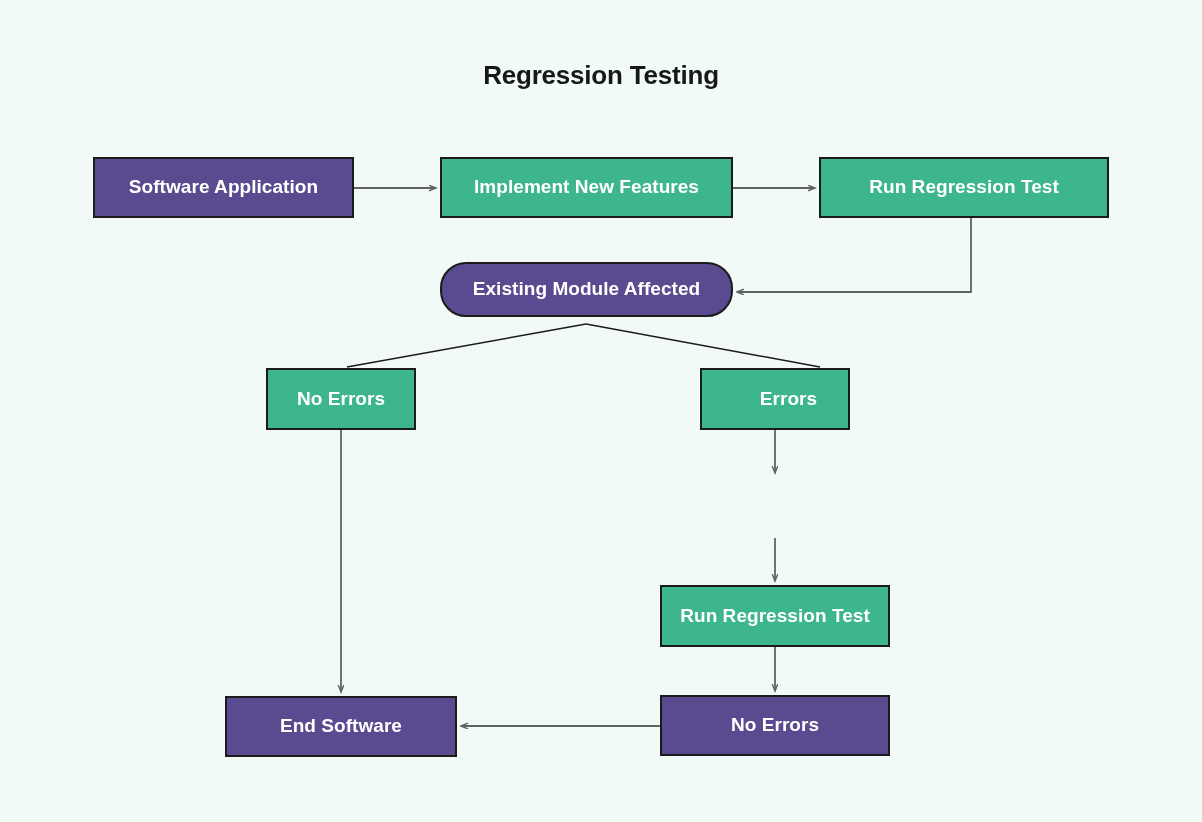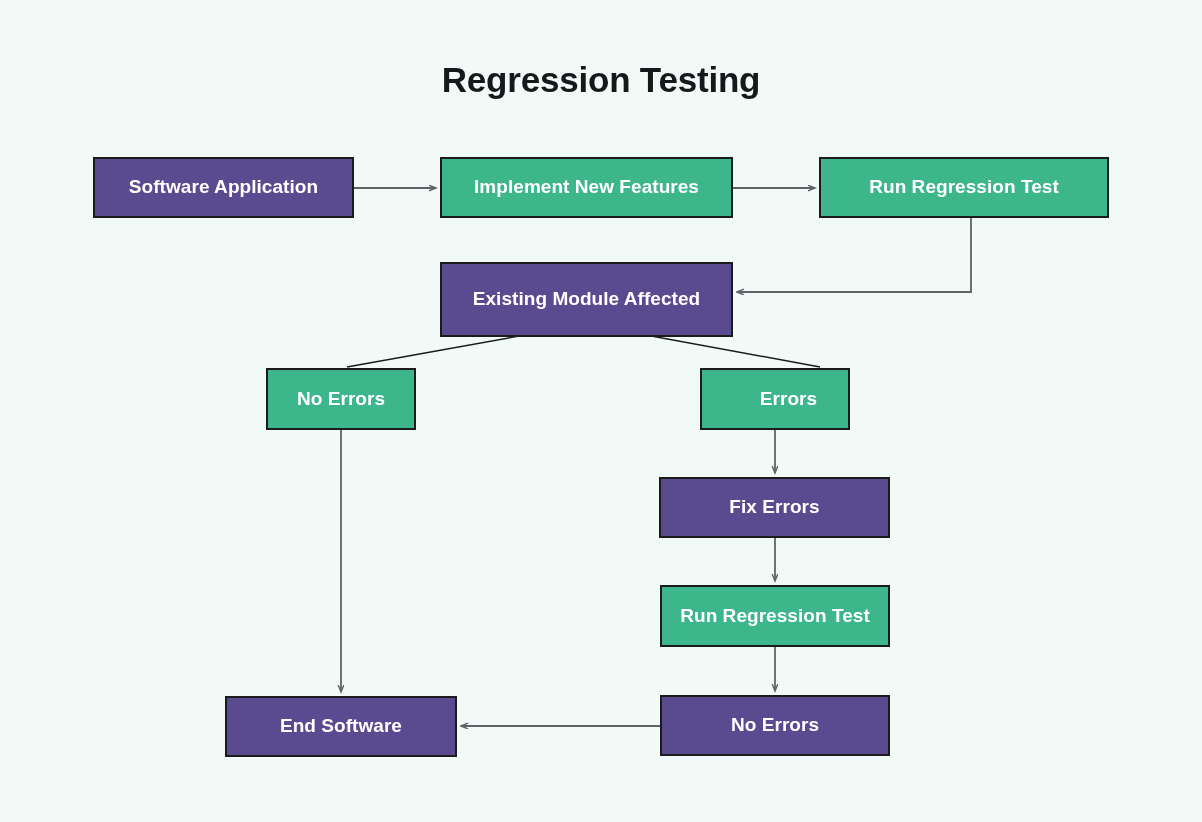--- a/index.html
+++ b/index.html
@@ -17,21 +17,21 @@
     position: relative;
     width: 1202px;
     height: 822px;
   }
   #title {
     position: absolute;
     left: 0;
     top: 60px;
     width: 1202px;
     text-align: center;
-    font-size: 35px;
+    font-size: 26px;
     font-weight: bold;
     color: #15191c;
     letter-spacing: -0.2px;
   }
   #edges {
     position: absolute;
     left: 0;
     top: 0;
     width: 1202px;
     height: 822px;
@@ -107,27 +107,26 @@
       <line x1="341" y1="430" x2="341" y2="692" stroke="#5f6368" stroke-width="1.8" marker-end="url(#ah-gray)"></line>
     </g>
   </svg>
 
   <div class="node purple" style="left:93px;  top:157px;  width:261px; height:61px;">Software Application</div>
 
   <div class="node green" style="left:440px; top:157px; width:293px; height:61px;">Implement New Features</div>
 
   <div class="node green" style="left:819px; top:157px; width:290px; height:61px;">Run Regression Test</div>
 
-  <div class="node purple" style="left:440px; top:262px; width:293px; height:75px;">Existing Module Affected</div>
+  <div class="node purple" style="left:440px; top:262px; width:293px; height:55px;border-radius:26px;">Existing Module Affected</div>
 
   <div class="node green" style="left:266px; top:368px; width:150px; height:62px;">No Errors</div>
 
   <div class="node green" style="left:700px; top:368px; width:150px; height:62px;padding-left:27px;">Errors</div>
 
-  <div class="node purple" style="left:659px; top:477px; width:231px; height:61px;">Fix Errors</div>
 
   <div class="node green" style="left:660px; top:585px; width:230px; height:62px;">Run Regression Test</div>
 
   <div class="node purple" style="left:660px; top:695px; width:230px; height:61px;">No Errors</div>
 
   <div class="node purple" style="left:225px; top:696px; width:232px; height:61px;">End Software</div>
 
 </div>
 
 </body></html>

